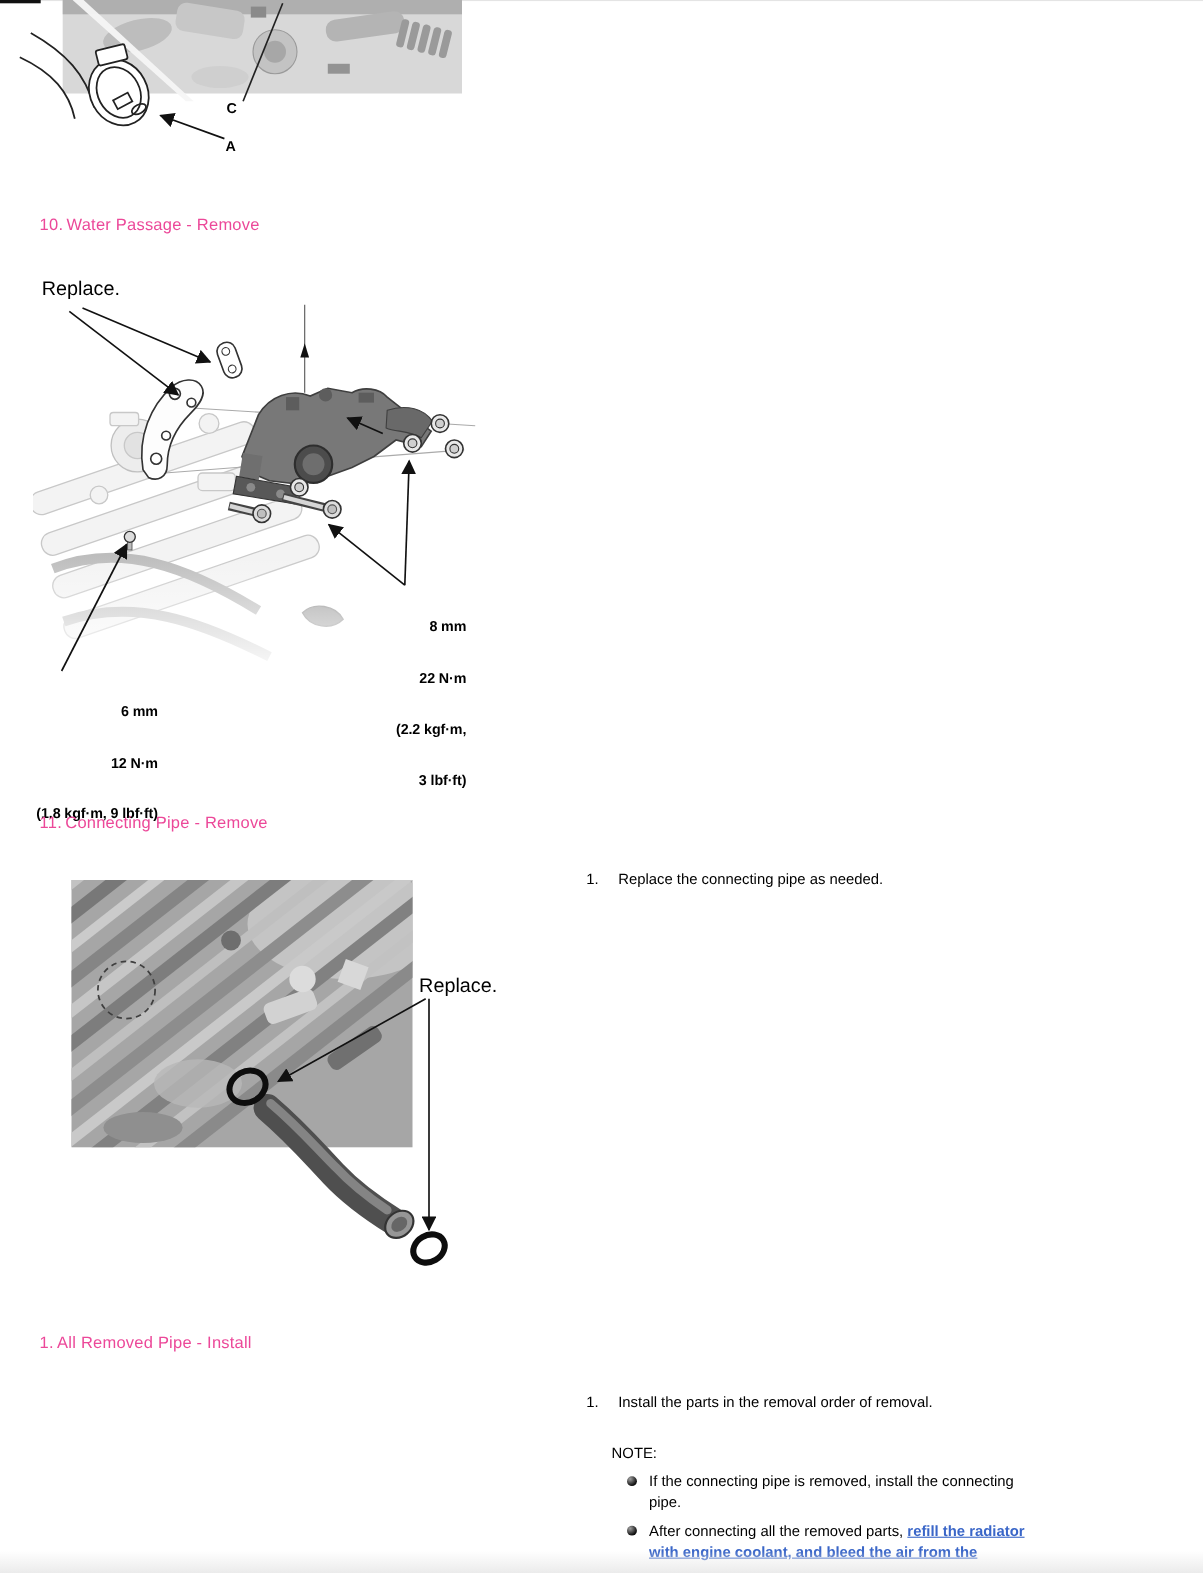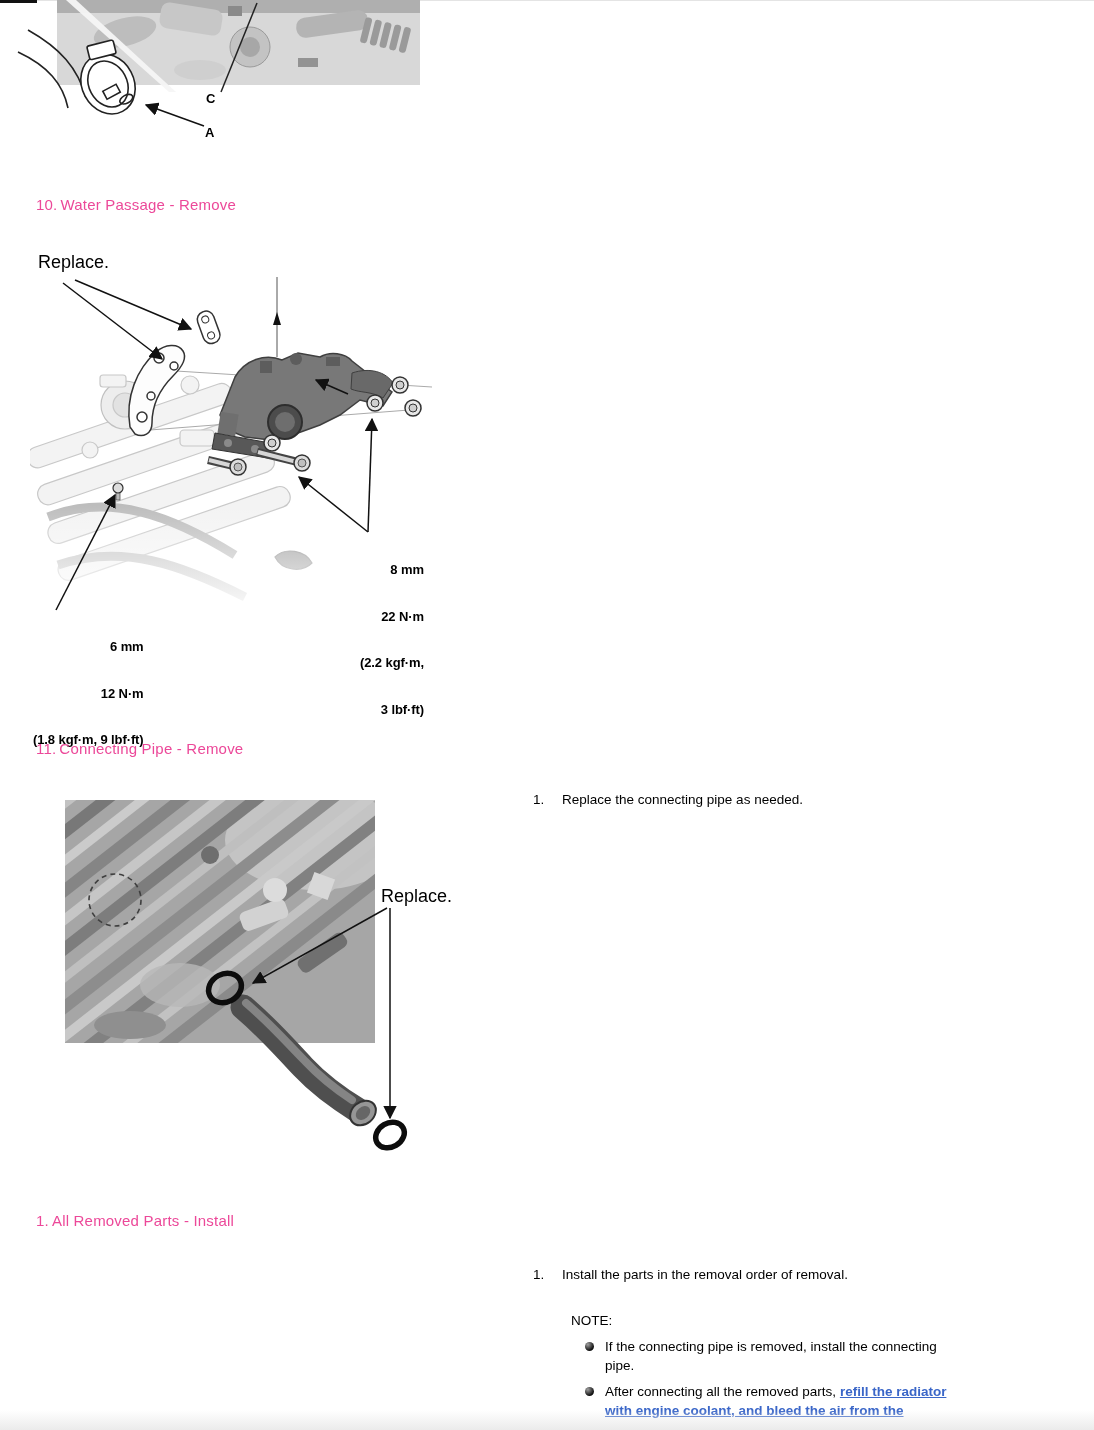--- a/index.html
+++ b/index.html
@@ -8,21 +8,21 @@
     font-family:"Liberation Sans", sans-serif;color:#000;overflow:hidden;
   }
   .abs{position:absolute;}
   .hdr{font-size:15px;font-weight:normal;color:#ec4899;letter-spacing:.2px;white-space:nowrap;}
   .hdr .num{margin-right:3px;}
   .fig-label{font-size:13px;font-weight:bold;color:#000;}
   .replace{font-size:18px;color:#000;}
   .torque{font-size:13px;font-weight:bold;line-height:15.5px;letter-spacing:-.1px;white-space:pre;text-align:right;}
   .steprow{display:flex;font-size:13.5px;line-height:19px;color:#000;}
   .steprow .n{width:29px;flex:none;}
-  .note-wrap{margin-left:38px;margin-top:27px;font-size:13.5px;line-height:19.5px;}
+  .note-wrap{margin-left:23px;margin-top:27px;font-size:13.5px;line-height:19.5px;}
   .note-row{display:flex;margin-top:6px;}
   .bullet{width:9px;height:9px;border-radius:50%;flex:none;
     background:radial-gradient(circle at 32% 28%, #a0a0a0, #111 68%);
     margin:5px 11px 0 14px;}
   .link{color:#3a66c8;font-weight:bold;text-decoration:underline;}
   .topline{height:1px;background:#e4e4e4;width:1094px;left:0;top:0;}
   .blackbar{left:0;top:0;width:37px;height:3px;background:#111;}
   .botfade{left:0;top:1410px;width:1094px;height:20px;
     background:linear-gradient(to bottom, rgba(255,255,255,0), #ebebeb);}
 </style>
@@ -261,21 +261,21 @@
   <ellipse cx="330" cy="340" rx="15" ry="12" fill="none" stroke="#0d0d0d" stroke-width="5.5" transform="rotate(-30 330 340)"></ellipse>
 
   <g stroke="#111" stroke-width="1.5">
     <line x1="327" y1="113" x2="193" y2="188" marker-end="url(#ah3)"></line>
     <line x1="330" y1="113" x2="330" y2="323" marker-end="url(#ah3)"></line>
   </g>
 </svg>
 <div class="abs replace" style="left:381px;top:886px">Replace.</div>
 
 <div class="abs hdr" style="left:36px;top:1212px">
-  <span class="num">1.</span><span>All Removed Parts - Install</span>
+  <span class="num">1.</span><span>All Removed Pipe - Install</span>
 </div>
 
 <div class="abs" style="left:533px;top:1265px;width:480px">
   <div class="steprow">
     <span class="n">1.</span>
     <span>Install the parts in the removal order of removal.</span>
   </div>
   <div class="note-wrap">
     <div>NOTE:</div>
     <div class="note-row">

